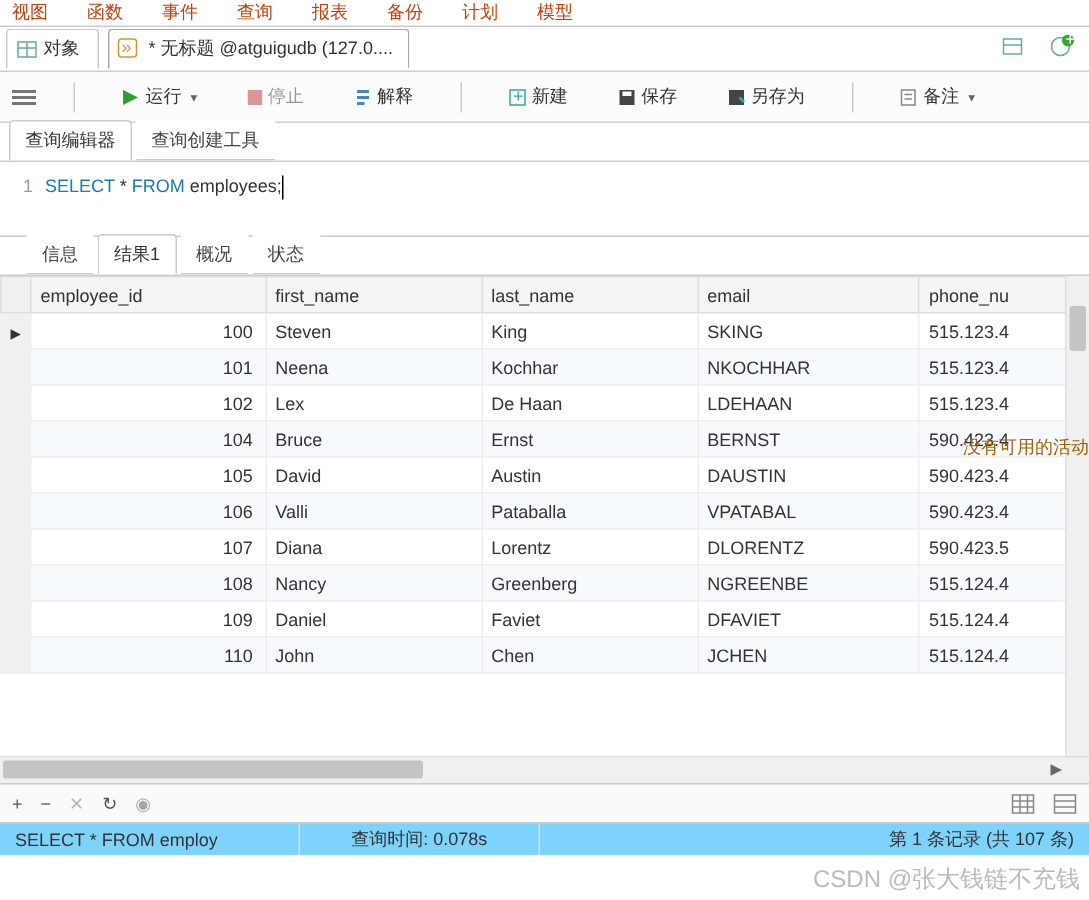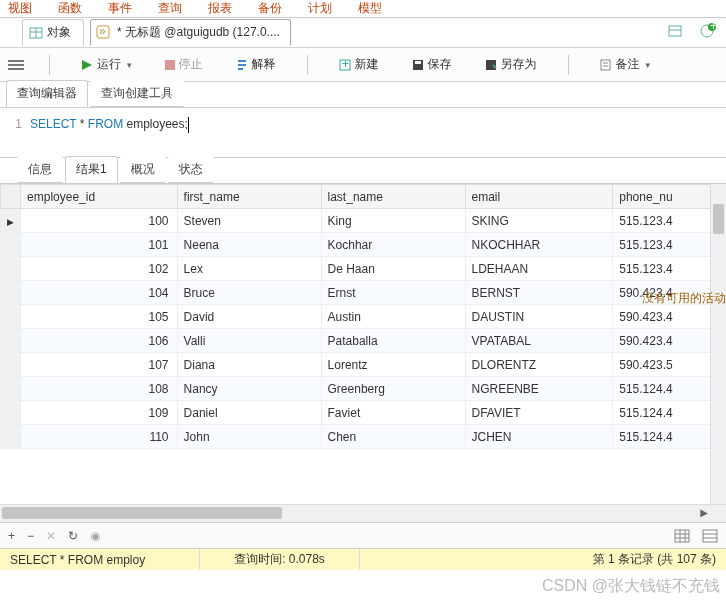--- a/index.html
+++ b/index.html
@@ -1,19 +1,19 @@
 <!DOCTYPE html>
 <html><head>
 <meta charset="utf-8">
 <style>
 * { box-sizing: border-box; margin: 0; padding: 0; font-family: "Microsoft YaHei", Arial, sans-serif; font-size: 12px; }
 body { background: #fff; width: 726px; height: 600px; overflow: hidden; position: relative; color: #333; }
 .topmenu { display: flex; height: 18px; border-bottom: 1px solid #ccc; padding: 0 8px; gap: 26px; color: #444; align-items: flex-start; overflow: hidden;}
 .topmenu span { color: #c2410c; }
-.tabrow { display: flex; align-items: center; height: 30px; border-bottom: 1px solid #d0d0d0; padding-left: 22px; gap: 6px; position: relative;}
+.tabrow { display: flex; align-items: center; height: 30px; border-bottom: 1px solid #d0d0d0; padding-left: 4px; gap: 6px; position: relative;}
 .tab-obj { padding: 4px 12px 4px 24px; border: 1px solid #ccc; border-bottom: 1px solid #fff; background:#fff; border-radius: 3px 3px 0 0; color:#333; position:relative;}
 .tab-obj .icn { position:absolute; left:6px; top:6px; width:14px; height:14px; }
 .tab-q { padding: 4px 10px 4px 26px; border: 1px solid #aaa; background:#fff; border-bottom:1px solid #fff; border-radius:3px 3px 0 0; position:relative; max-width: 270px; overflow:hidden; text-overflow: ellipsis; white-space:nowrap;}
 .tab-q .icn { position:absolute; left:5px; top:5px; }
 .right-icons { position:absolute; right:10px; top:5px; display:flex; gap:16px;}
 .toolbar { display:flex; align-items:center; height:34px; border-bottom:1px solid #d0d0d0; padding:0 8px; gap:21px; background:#fcfcfc;}
 .tb-btn { display:flex; align-items:center; gap:4px; padding:3px 6px; border-radius:2px; cursor:pointer;}
 .tb-sep { width:1px; height:20px; background:#ccc; margin:0 4px;}
 .dd { color:#666; font-size:9px; margin-left:2px;}
 .subtabs { display:flex; height:26px; border-bottom:1px solid #ccc; align-items:flex-end; padding-left:6px; gap:2px;}
@@ -33,21 +33,21 @@
 .grid td.num { text-align:right; padding-right:8px;}
 .rowhdr { width:16px; background:#f0f0f0 !important; border-right:1px solid #ccc;}
 .rowhdr.sel::before{ content:"▶"; font-size:9px; color:#333;}
 .vscroll { position:absolute; right:0; top:0; width:16px; height:100%; background:#f0f0f0; border-left:1px solid #ddd;}
 .vscroll .thumb{ position:absolute; left:2px; right:2px; top:20px; height:30px; background:#c4c4c4; border-radius:2px;}
 .hscroll-row { height:18px; background:#f0f0f0; border-top:1px solid #ddd; position:relative;}
 .hscroll-row .thumb{ position:absolute; left:2px; top:2px; height:12px; width:280px; background:#c4c4c4; border-radius:2px;}
 .hscroll-row .arrR{ position:absolute; right:18px; top:2px; font-size:10px; color:#666;}
 .navbar { height:26px; display:flex; align-items:center; padding:0 8px; gap:12px; border-top:1px solid #ccc; background:#fafafa; color:#555;}
 .navbar .sp { flex:1;}
-.statusbar { height:22px; display:flex; align-items:center; border-top:1px solid #ccc; background:#fef9c3; font-size:12px;}
+.statusbar { height:22px; display:flex; align-items:center; border-top:1px solid #ccc; background:#7dd3fc; font-size:12px;}
 .statusbar > div { padding:0 10px; border-right:1px solid #ddd; height:100%; display:flex; align-items:center;}
 .side-note { position:absolute; right:0px; top:290px; color:#a16207; writing-mode:horizontal-tb; font-size:12px;}
 .watermark { position:absolute; right:6px; bottom:3px; color:#bbb; font-size:16px;}
 .ham { display:inline-block; width:16px;}
 .ham span{ display:block; height:2px; background:#777; margin:2px 0;}
 svg { display:block; }
 .col-id{width:125px;} .col-fn{width:115px;} .col-ln{width:115px;} .col-em{width:118px;} .col-ph{width:90px;}
 </style>
 </head>
 <body>

